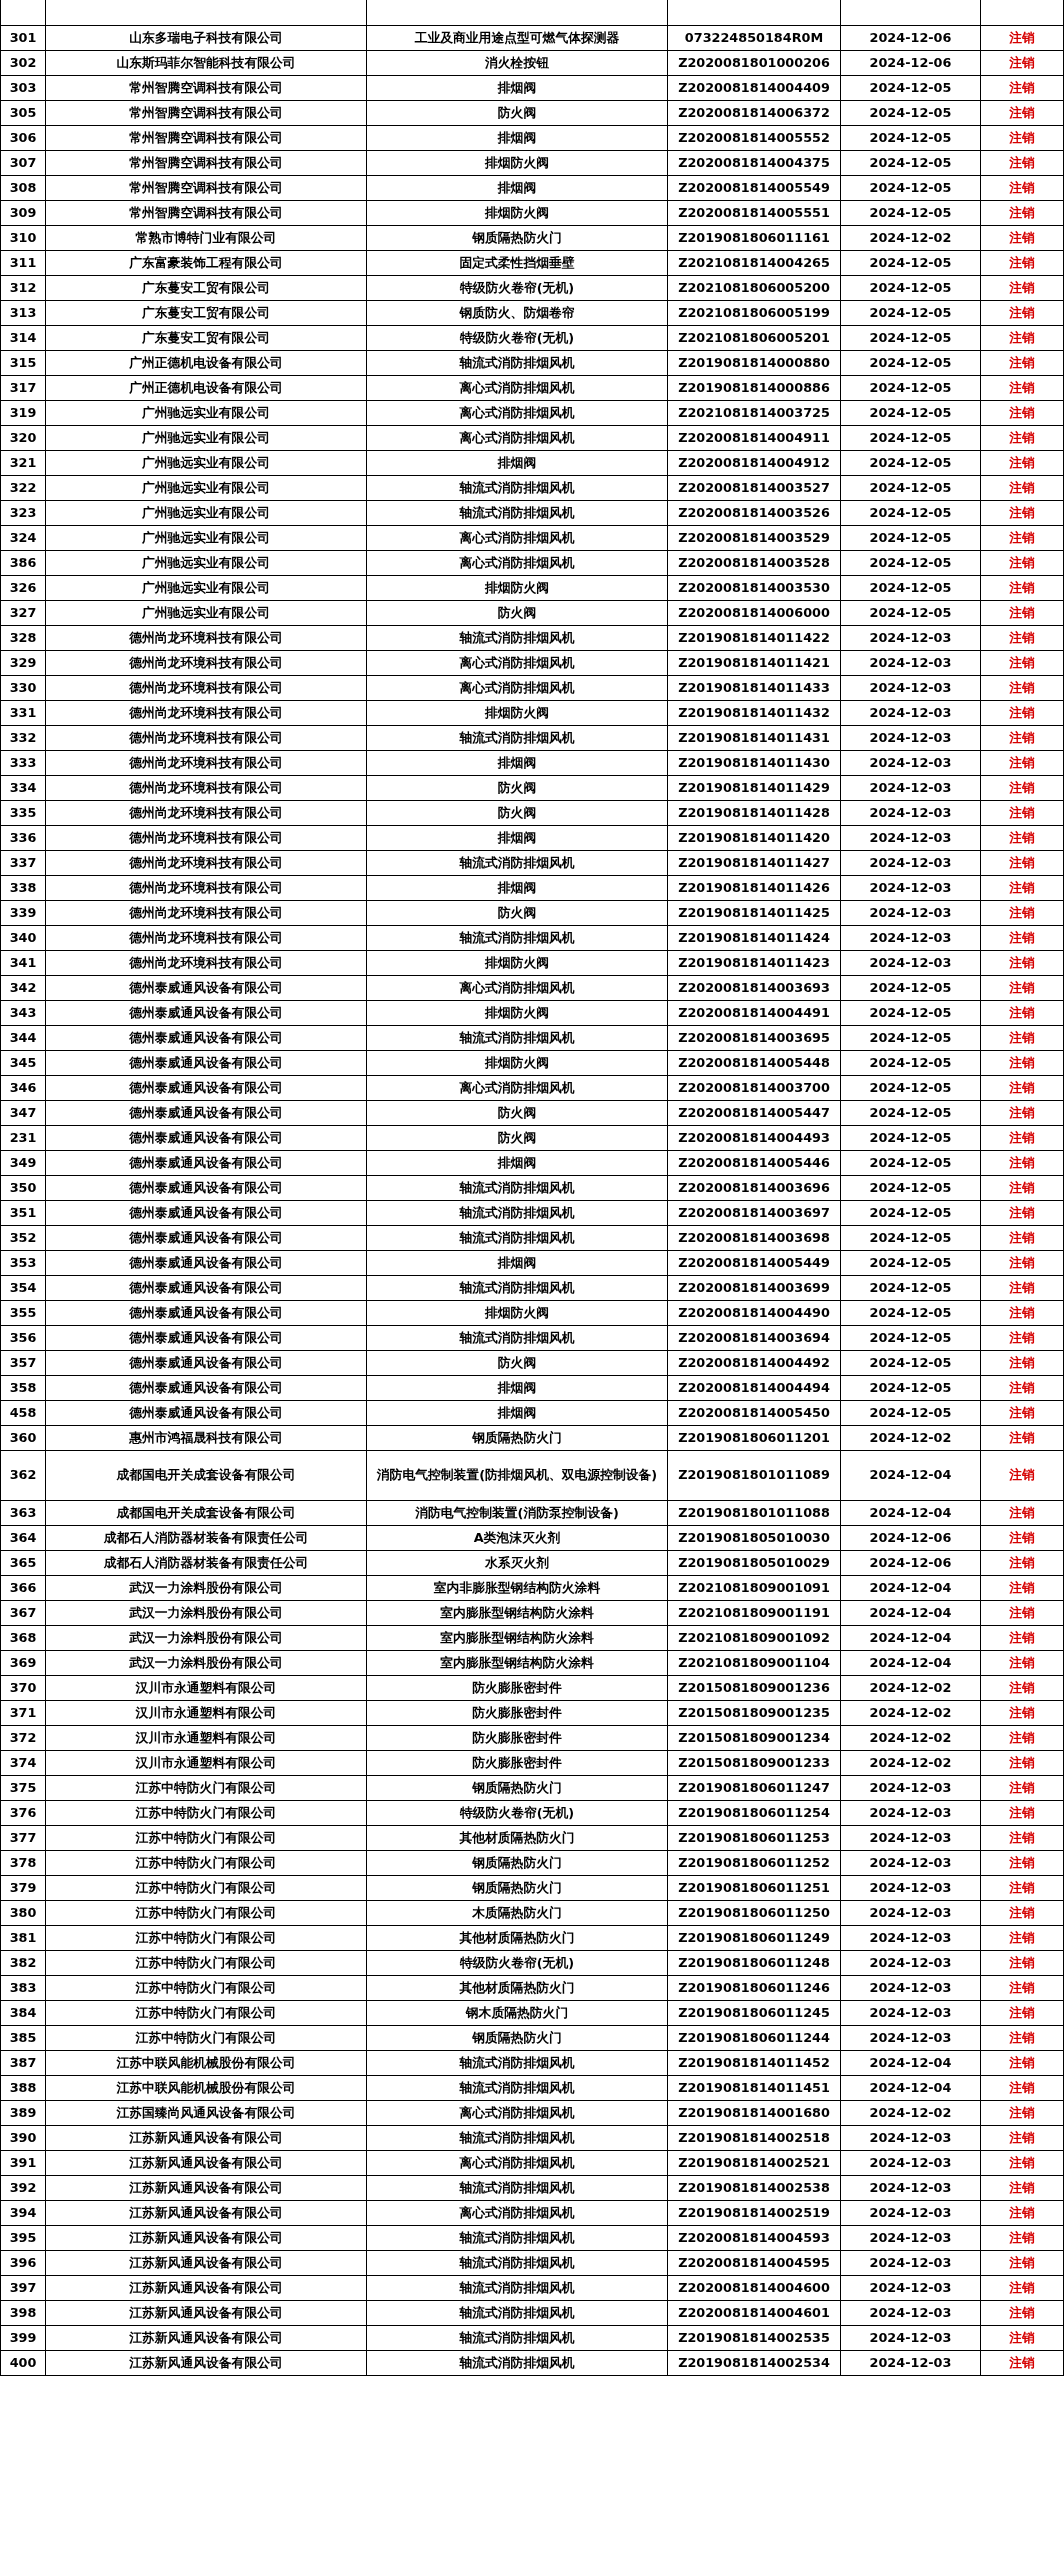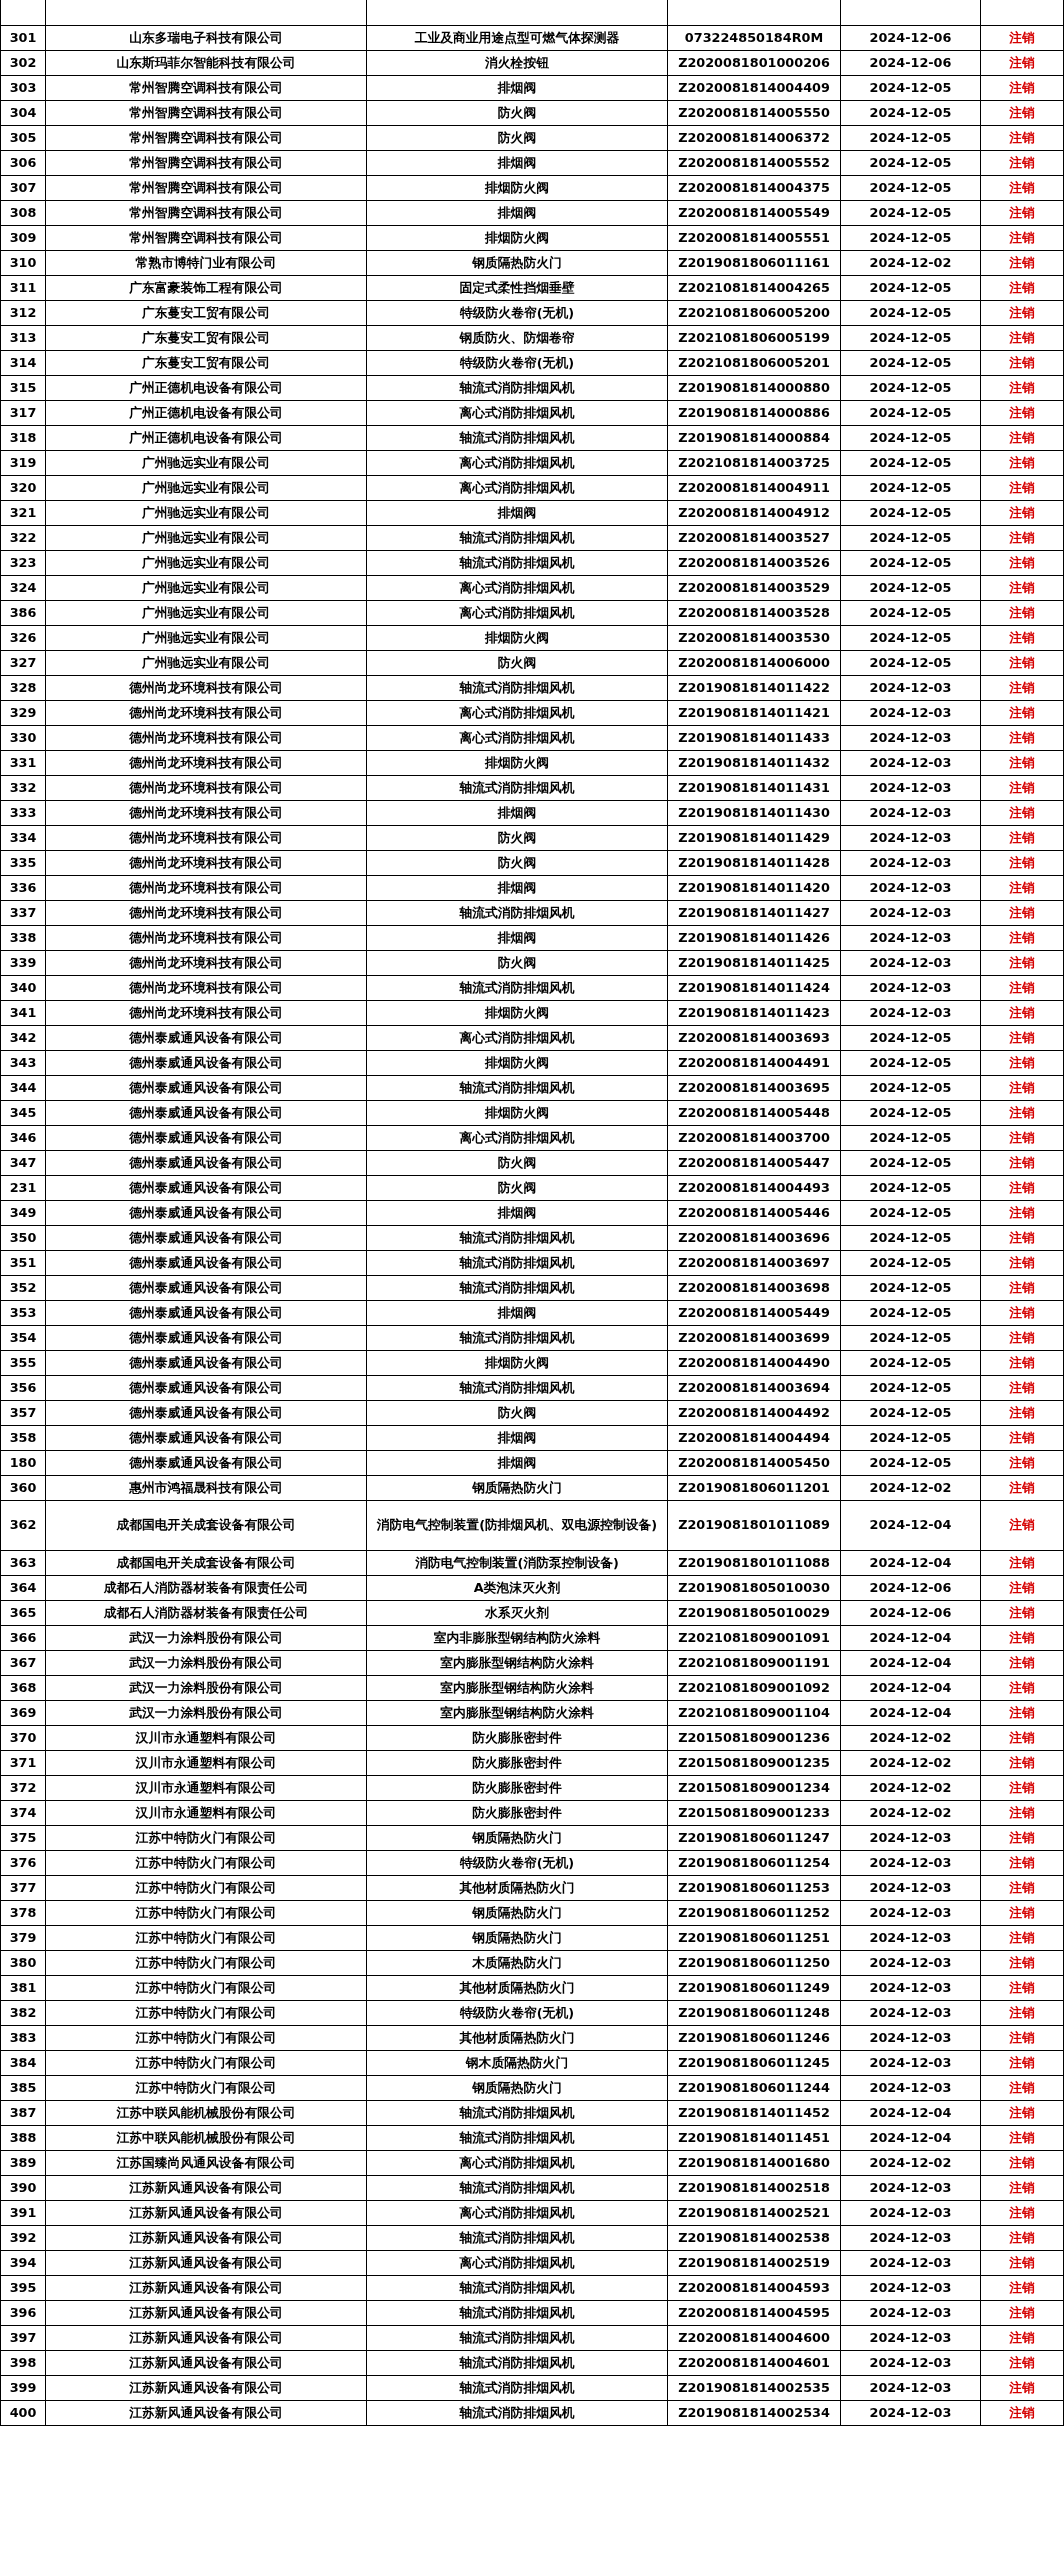--- a/index.html
+++ b/index.html
@@ -81,28 +81,20 @@
         </tr>
         <tr>
           <td class="c-num">303</td>
           <td class="c-company">常州智腾空调科技有限公司</td>
           <td class="c-product">排烟阀</td>
           <td class="c-cert">Z2020081814004409</td>
           <td class="c-date">2024-12-05</td>
           <td class="c-status" style="color: rgb(214, 0, 0);">注销</td>
         </tr>
         <tr>
-          <td class="c-num">304</td>
-          <td class="c-company">常州智腾空调科技有限公司</td>
-          <td class="c-product">防火阀</td>
-          <td class="c-cert">Z2020081814005550</td>
-          <td class="c-date">2024-12-05</td>
-          <td class="c-status" style="color: rgb(214, 0, 0);">注销</td>
-        </tr>
-        <tr>
           <td class="c-num">305</td>
           <td class="c-company">常州智腾空调科技有限公司</td>
           <td class="c-product">防火阀</td>
           <td class="c-cert">Z2020081814006372</td>
           <td class="c-date">2024-12-05</td>
           <td class="c-status" style="color: rgb(214, 0, 0);">注销</td>
         </tr>
         <tr>
           <td class="c-num">306</td>
           <td class="c-company">常州智腾空调科技有限公司</td>
@@ -185,28 +177,20 @@
         </tr>
         <tr>
           <td class="c-num">317</td>
           <td class="c-company">广州正德机电设备有限公司</td>
           <td class="c-product">离心式消防排烟风机</td>
           <td class="c-cert">Z2019081814000886</td>
           <td class="c-date">2024-12-05</td>
           <td class="c-status" style="color: rgb(214, 0, 0);">注销</td>
         </tr>
         <tr>
-          <td class="c-num">318</td>
-          <td class="c-company">广州正德机电设备有限公司</td>
-          <td class="c-product">轴流式消防排烟风机</td>
-          <td class="c-cert">Z2019081814000884</td>
-          <td class="c-date">2024-12-05</td>
-          <td class="c-status" style="color: rgb(214, 0, 0);">注销</td>
-        </tr>
-        <tr>
           <td class="c-num">319</td>
           <td class="c-company">广州驰远实业有限公司</td>
           <td class="c-product">离心式消防排烟风机</td>
           <td class="c-cert">Z2021081814003725</td>
           <td class="c-date">2024-12-05</td>
           <td class="c-status" style="color: rgb(214, 0, 0);">注销</td>
         </tr>
         <tr>
           <td class="c-num">320</td>
           <td class="c-company">广州驰远实业有限公司</td>
@@ -513,21 +497,21 @@
         </tr>
         <tr>
           <td class="c-num">358</td>
           <td class="c-company">德州泰威通风设备有限公司</td>
           <td class="c-product">排烟阀</td>
           <td class="c-cert">Z2020081814004494</td>
           <td class="c-date">2024-12-05</td>
           <td class="c-status" style="color: rgb(214, 0, 0);">注销</td>
         </tr>
         <tr>
-          <td class="c-num">180</td>
+          <td class="c-num">458</td>
           <td class="c-company">德州泰威通风设备有限公司</td>
           <td class="c-product">排烟阀</td>
           <td class="c-cert">Z2020081814005450</td>
           <td class="c-date">2024-12-05</td>
           <td class="c-status" style="color: rgb(214, 0, 0);">注销</td>
         </tr>
         <tr>
           <td class="c-num">360</td>
           <td class="c-company">惠州市鸿福晟科技有限公司</td>
           <td class="c-product">钢质隔热防火门</td>

